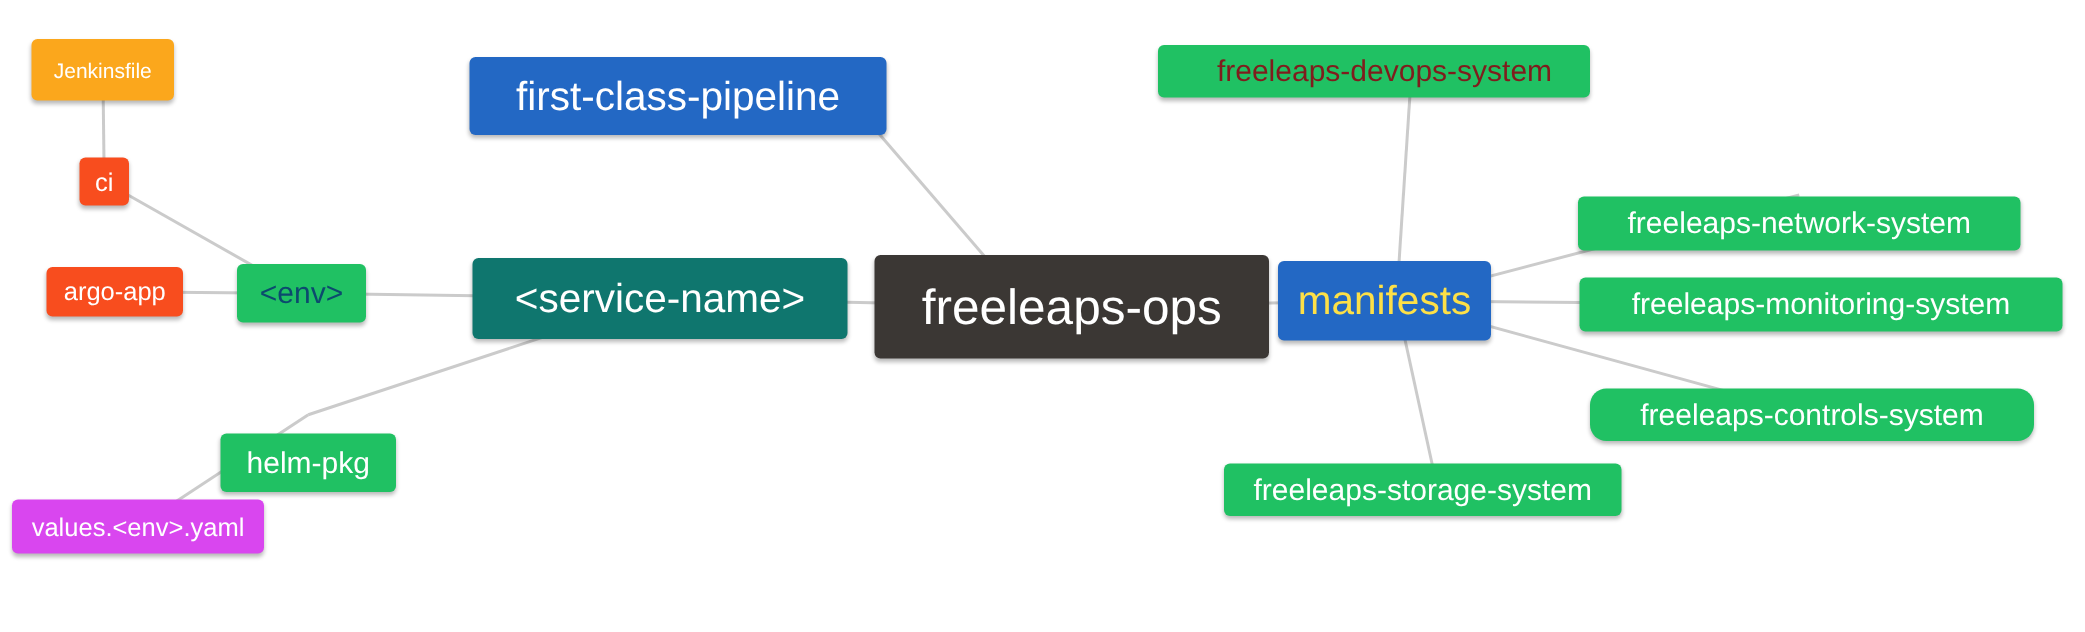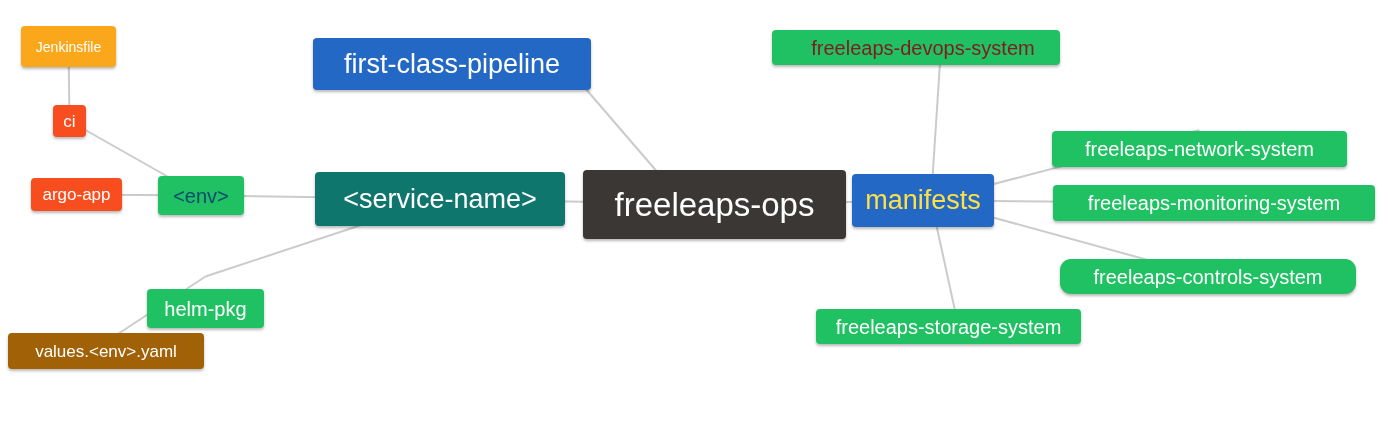--- a/index.html
+++ b/index.html
@@ -52,20 +52,20 @@
     </svg>
 
 <div class="node lvl-0" style="left: 583px; top: 170px; width: 263px; height: 69px; background: rgb(59, 55, 52); color: rgb(255, 255, 255);">freeleaps-ops</div>
     <div class="node lvl-1" style="left: 313px; top: 38px; width: 278px; height: 52px; background: rgb(35, 104, 196); color: rgb(255, 255, 255);">first-class-pipeline</div>
     <div class="node lvl-1" style="left: 315px; top: 172px; width: 250px; height: 54px; background: #0f766e; color: rgb(255, 255, 255);">&lt;service-name&gt;</div>
     <div class="node lvl-1" style="left: 852px; top: 174px; width: 142px; height: 53px; background: rgb(35, 104, 196); color: #fde047;">manifests</div>
     <div class="node lvl-2" style="left: 158px; top: 176px; width: 86px; height: 39px; background: rgb(32, 193, 99); color: #0c4a6e;">&lt;env&gt;</div>
     <div class="node lvl-2" style="left: 147px; top: 257px; width: 117px; height: 39px; background: rgb(32, 193, 99); color: rgb(255, 255, 255); margin-top: 32px;">helm-pkg</div>
     <div class="node lvl-3" style="left: 53px; top: 105px; width: 33px; height: 32px; background: rgb(248, 77, 30); color: rgb(255, 255, 255);">ci</div>
     <div class="node lvl-3" style="left: 31px; top: 178px; width: 91px; height: 33px; background: rgb(248, 77, 30); color: rgb(255, 255, 255);">argo-app</div>
-    <div class="node lvl-3" style="left: 8px; top: 333px; width: 196px; height: 36px; background: #a16207; color: rgb(255, 255, 255);">values.&lt;env&gt;.yaml</div>
+    <div class="node lvl-3" style="left: 8px; top: 333px; width: 168px; height: 36px; background: #d946ef; color: rgb(255, 255, 255);">values.&lt;env&gt;.yaml</div>
     <div class="node lvl-4" style="left: 21px; top: 26px; width: 95px; height: 41px; background: rgb(251, 167, 28); color: rgb(255, 255, 255);">Jenkinsfile</div>
     <div class="node lvl-2" style="left: 772px; top: 30px; width: 288px; height: 35px; background: rgb(32, 193, 99); color: #7f1d1d; padding-left: 14px;">freeleaps-devops-system</div>
     <div class="node lvl-2" style="left: 1052px; top: 112px; width: 295px; height: 36px; background: rgb(32, 193, 99); color: rgb(255, 255, 255); margin-top: 19px;">freeleaps-network-system</div>
     <div class="node lvl-2" style="left: 1053px; top: 185px; width: 322px; height: 36px; background: rgb(32, 193, 99); color: rgb(255, 255, 255);">freeleaps-monitoring-system</div>
     <div class="node lvl-2" style="left: 1060px; top: 259px; width: 296px; height: 35px; background: rgb(32, 193, 99); color: rgb(255, 255, 255); border-radius: 11px;">freeleaps-controls-system</div>
     <div class="node lvl-2" style="left: 816px; top: 309px; width: 265px; height: 35px; background: rgb(32, 193, 99); color: rgb(255, 255, 255);">freeleaps-storage-system</div>
   </div>
 
 </body></html>

